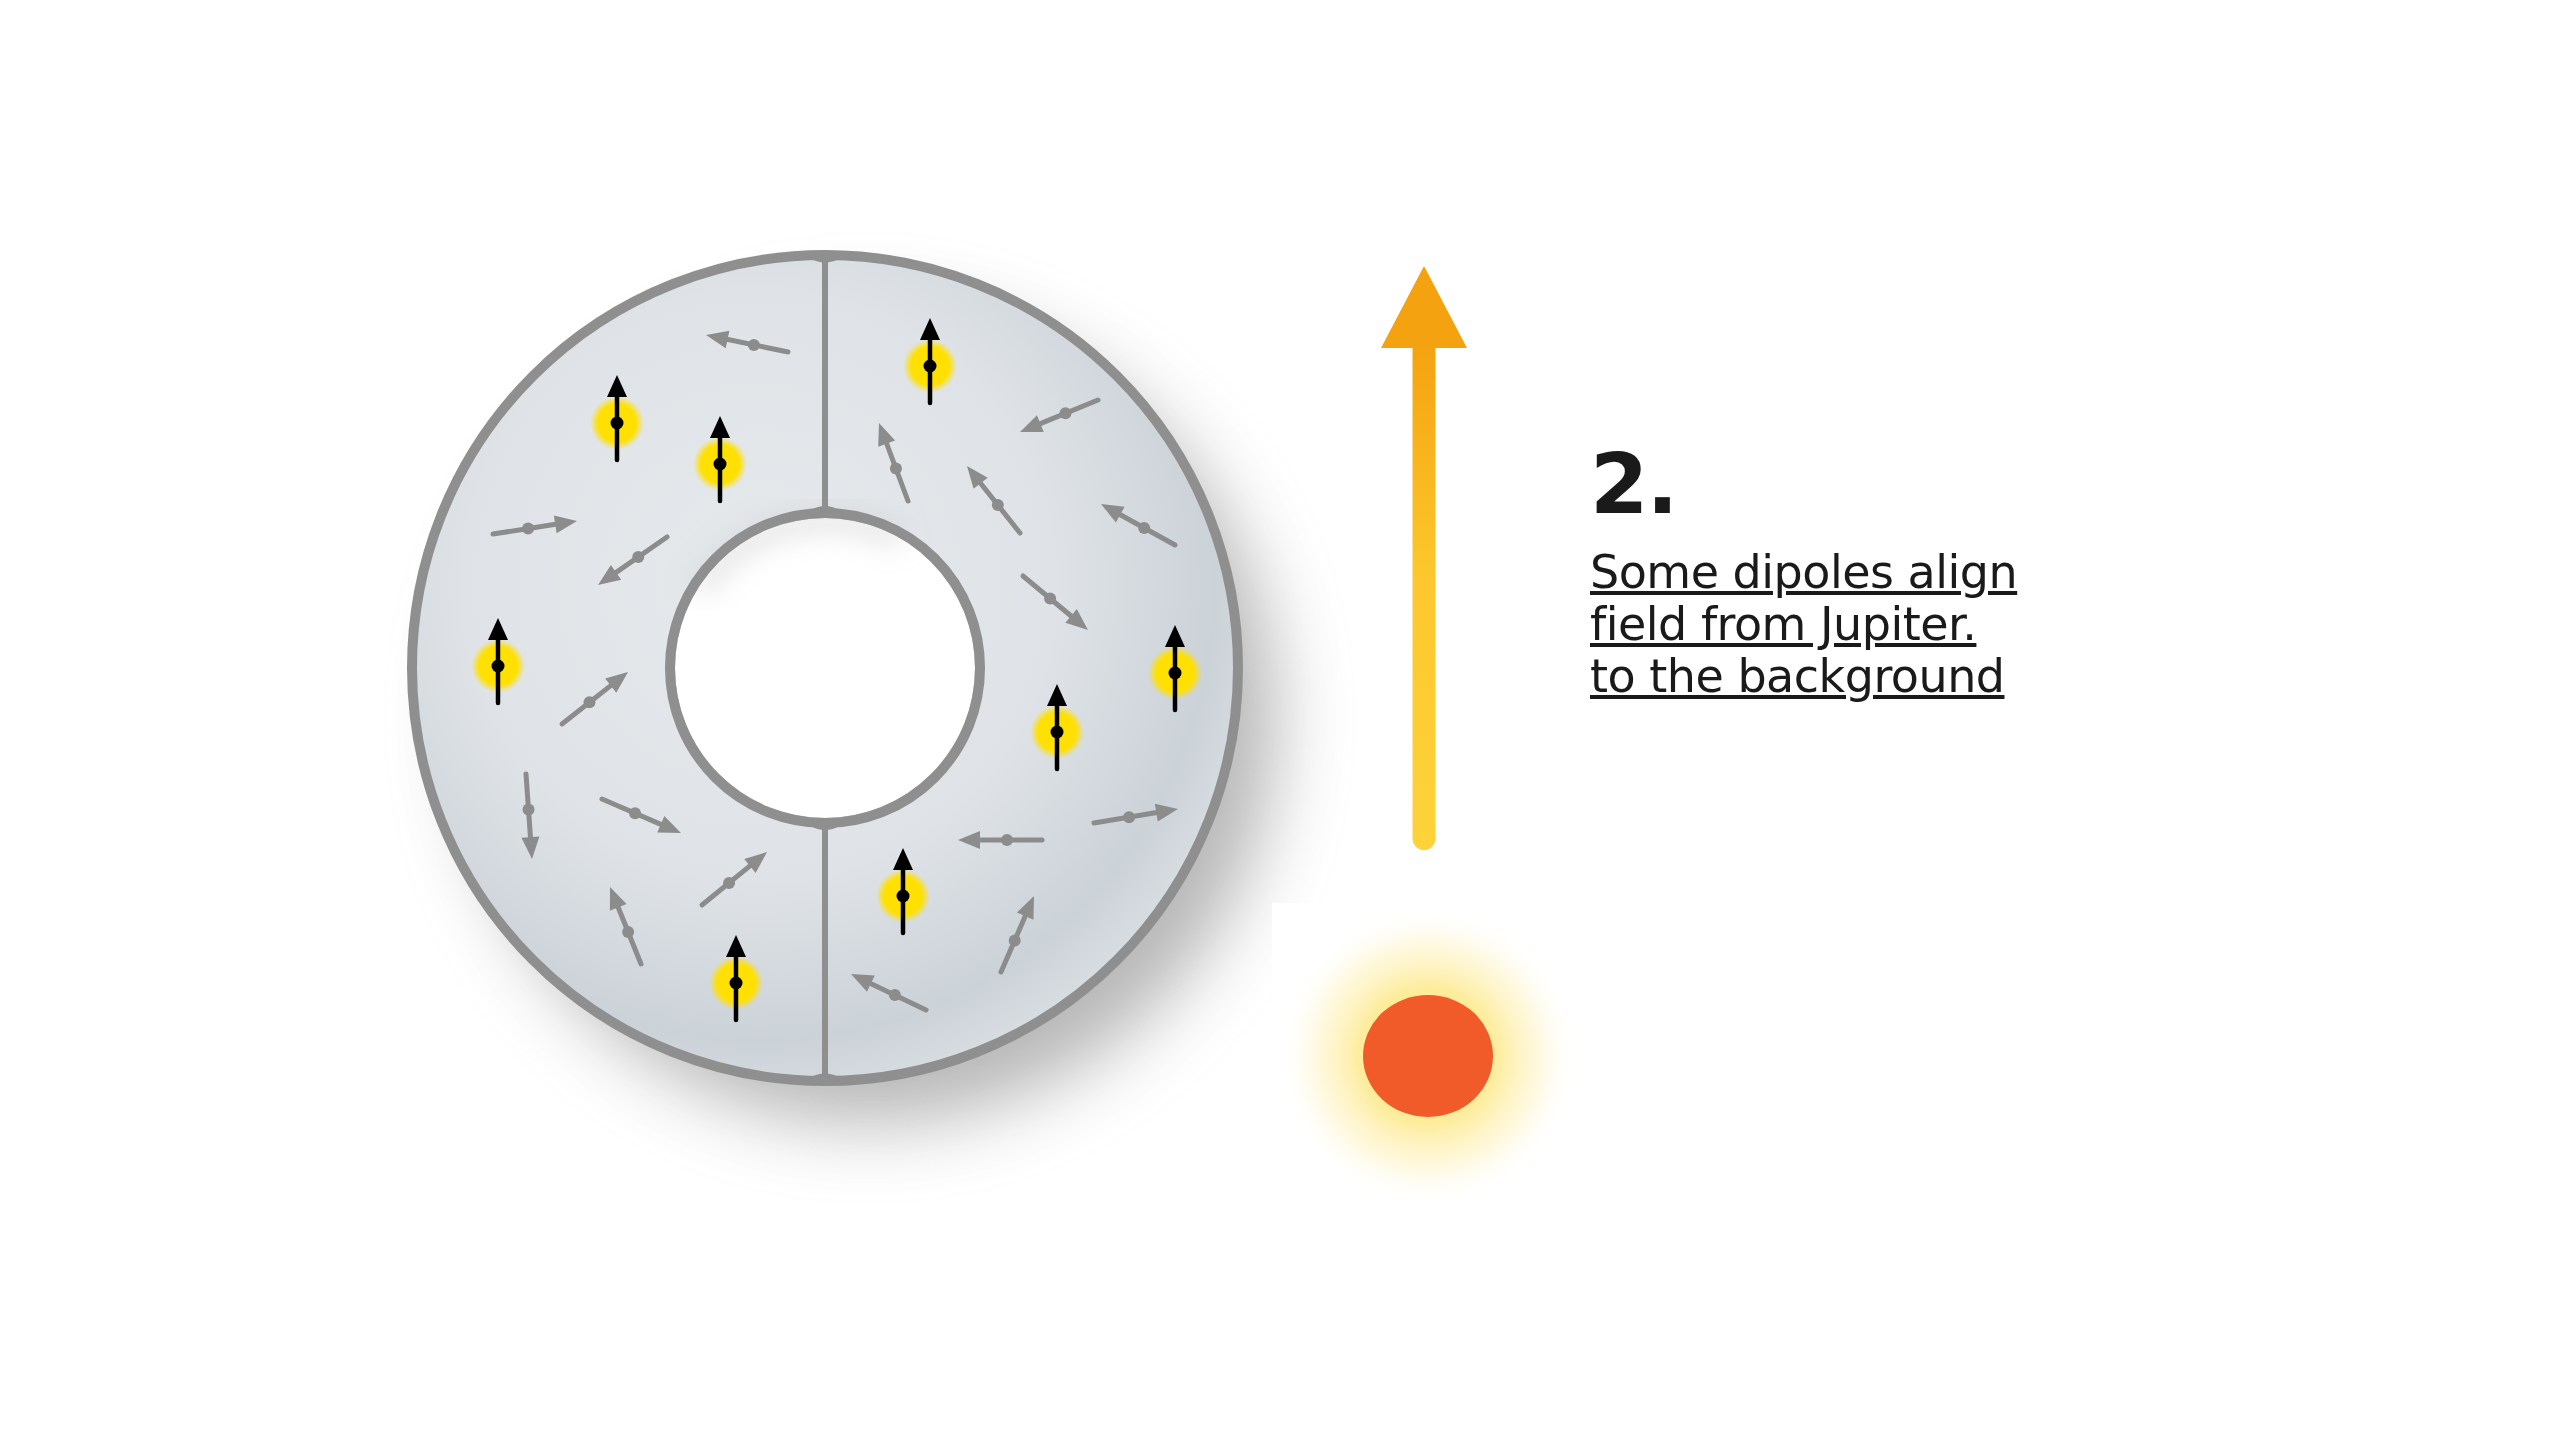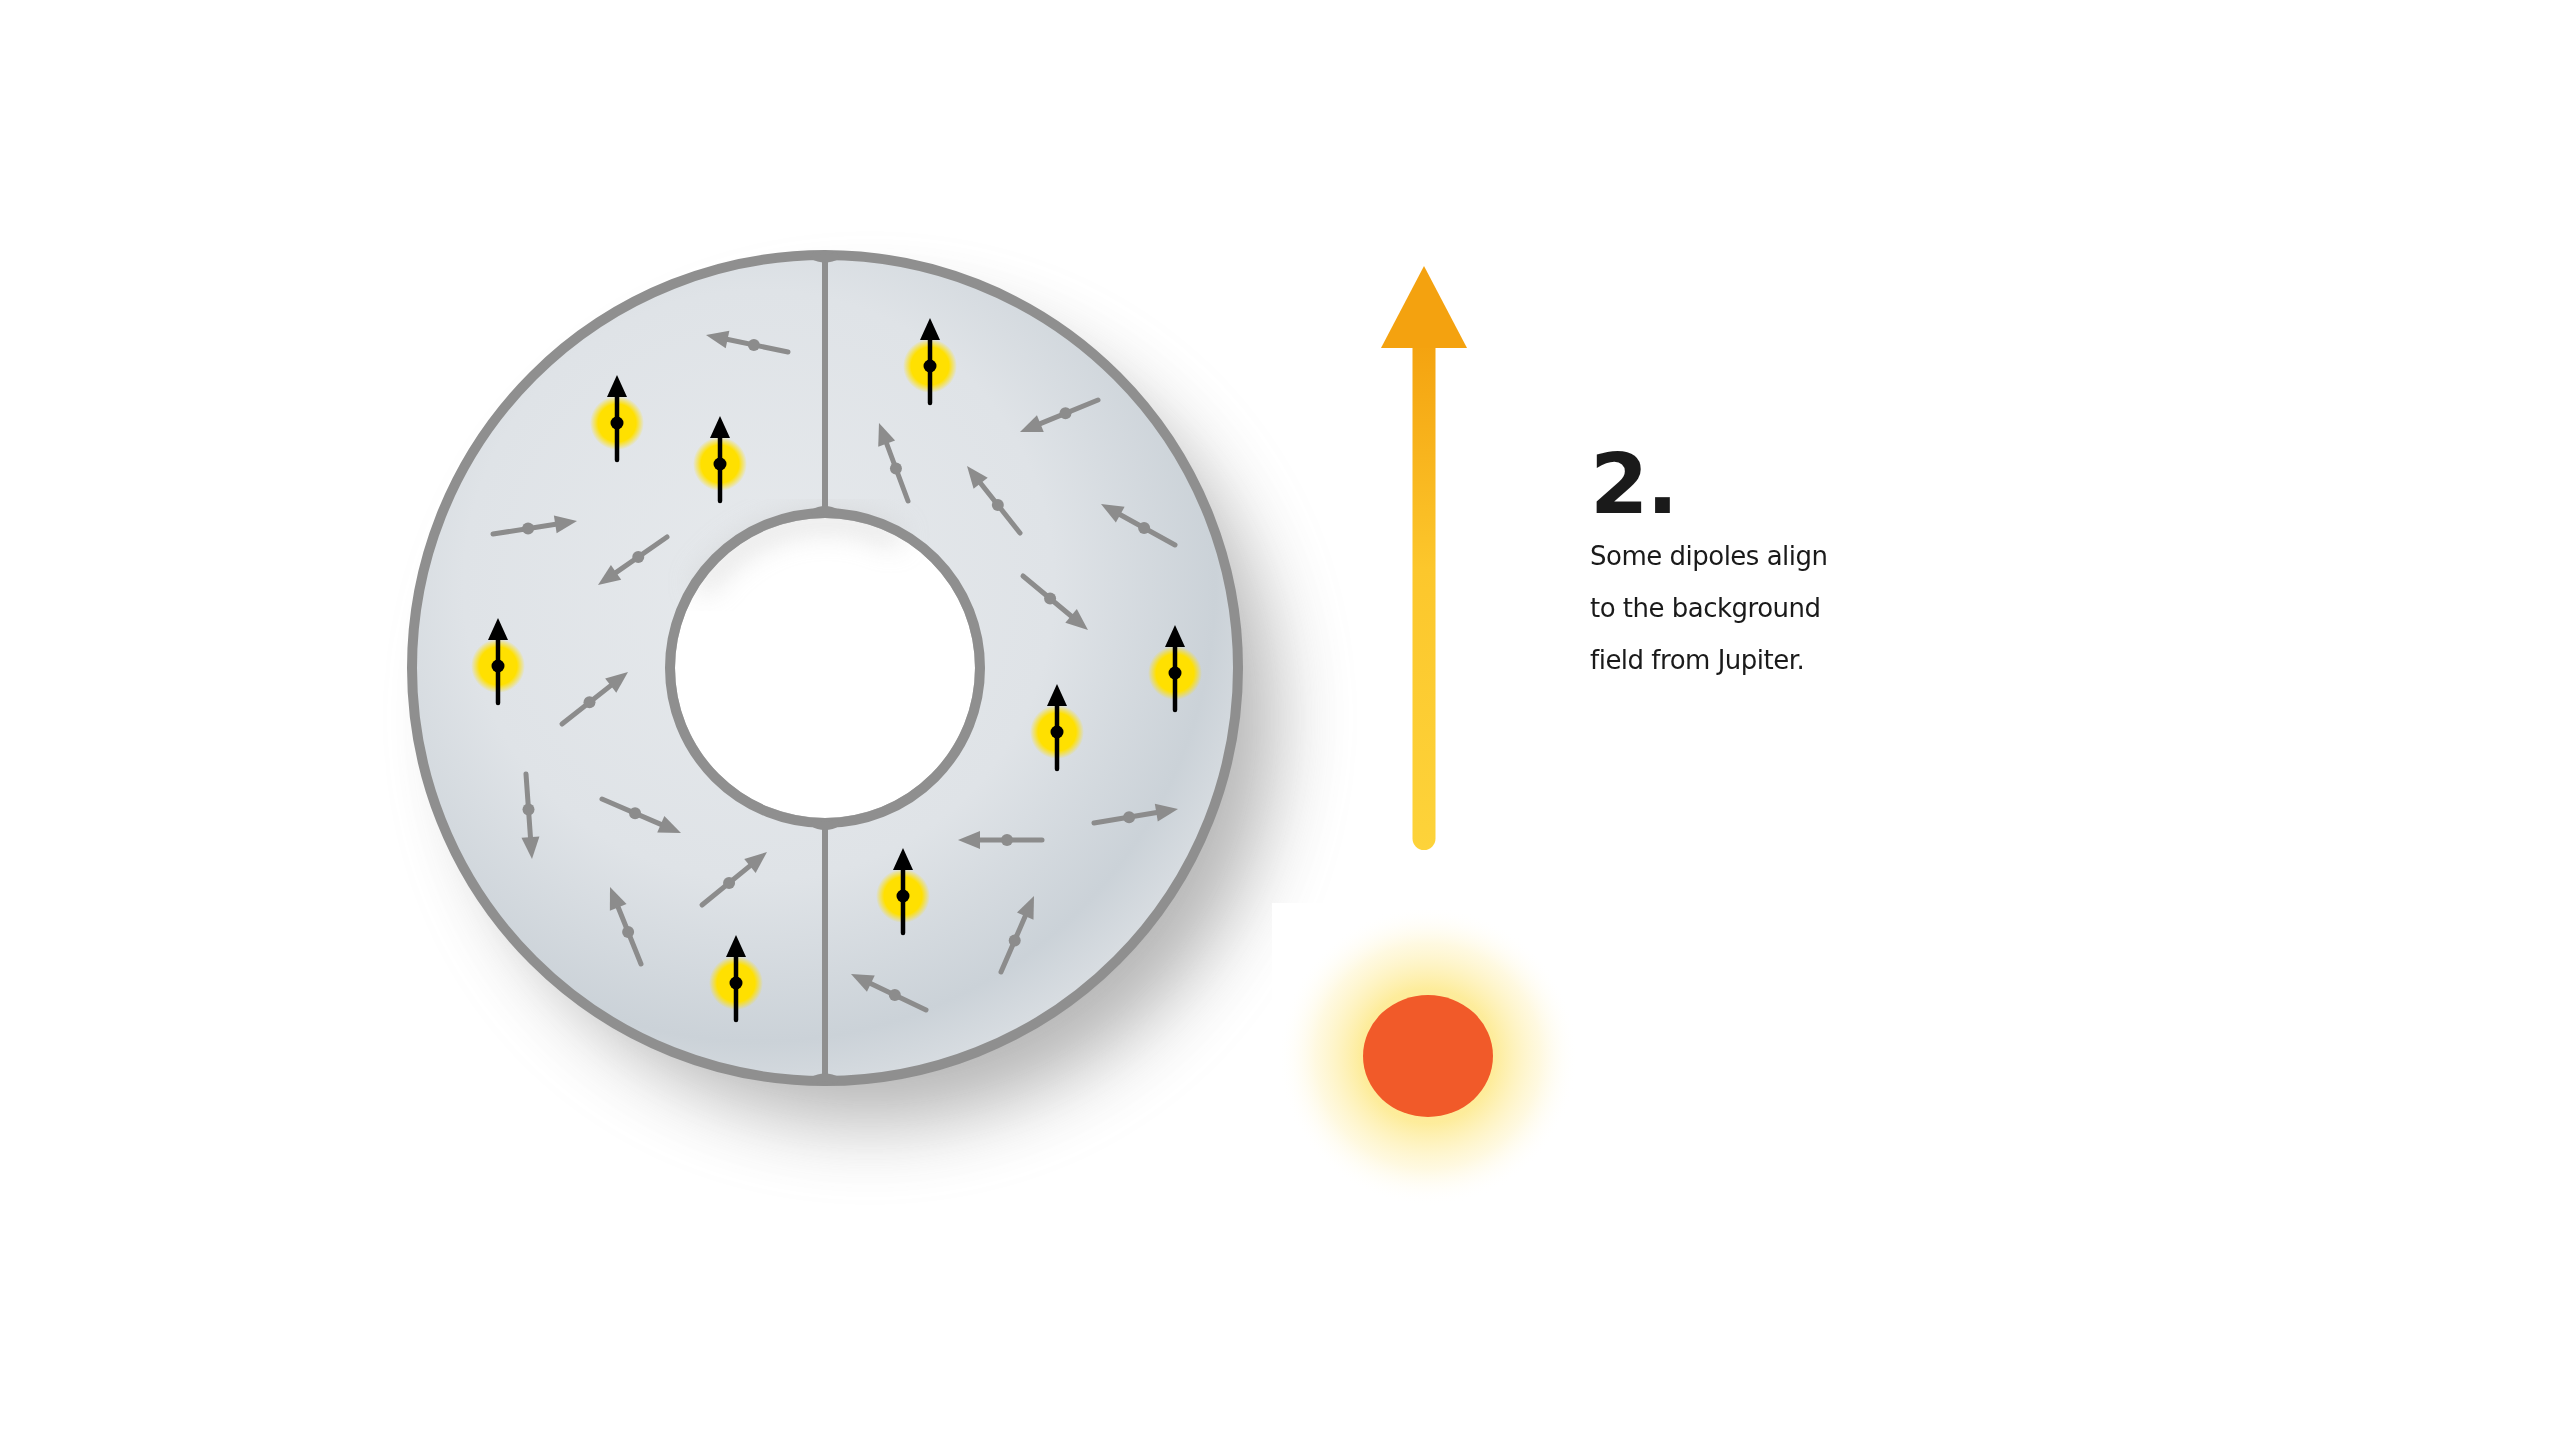--- a/index.html
+++ b/index.html
@@ -8,22 +8,23 @@
   .caption {
     position: absolute; left: 1590px; top: 438px;
     color: #1a1a1a;
     font-family: "DejaVu Sans", "Liberation Sans", sans-serif;
   }
   .caption .step {
     font-size: 84px; font-weight: bold; line-height: 92px; letter-spacing: -2px;
     display: block; margin-left: 0px;
   }
   .caption .body {
-    display: block; font-size: 26px; line-height: 52px; margin-top: 0px;
+    display: block; font-size: 46px; line-height: 52px; margin-top: 16px;
     letter-spacing: -0.5px;
+    text-decoration: underline;
   }
   .caption .body span { display: block; white-space: nowrap; }
 </style>
 </head>
 <body>
 
 <svg id="stage" width="2560" height="1440" viewBox="0 0 2560 1440" xmlns="http://www.w3.org/2000/svg">
   <defs>
     <filter id="ringShadow" x="-30%" y="-30%" width="170%" height="170%">
       <feGaussianBlur stdDeviation="38"></feGaussianBlur>
@@ -228,16 +229,16 @@
   <g>
     <circle cx="1428" cy="1056" r="150" fill="url(#jupGlow)"></circle>
     <ellipse cx="1428" cy="1056" rx="65" ry="61" fill="#f15a29"></ellipse>
   </g>
 </svg>
 
 <div class="caption">
   <span class="step">2.</span>
   <span class="body">
     <span>Some dipoles align</span>
+    <span>field from Jupiter.</span>
     <span>to the background</span>
-    <span>field from Jupiter.</span>
   </span>
 </div>
 
 </body></html>

